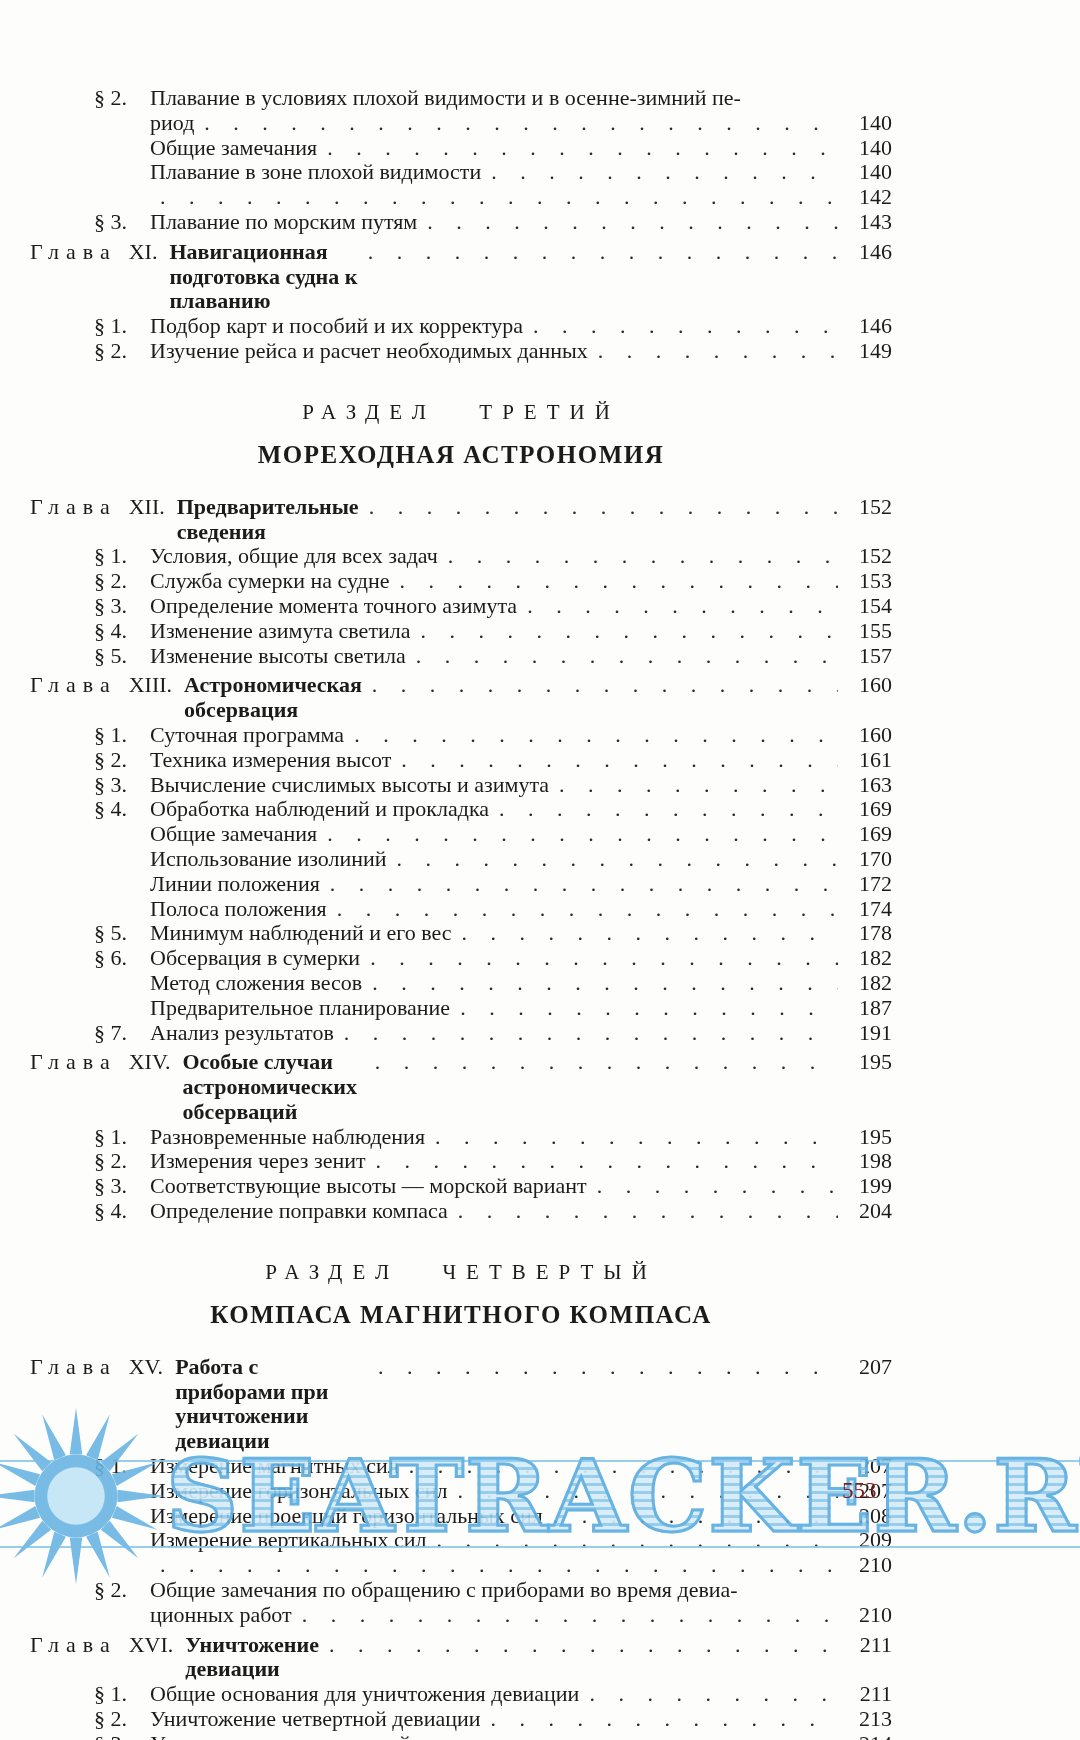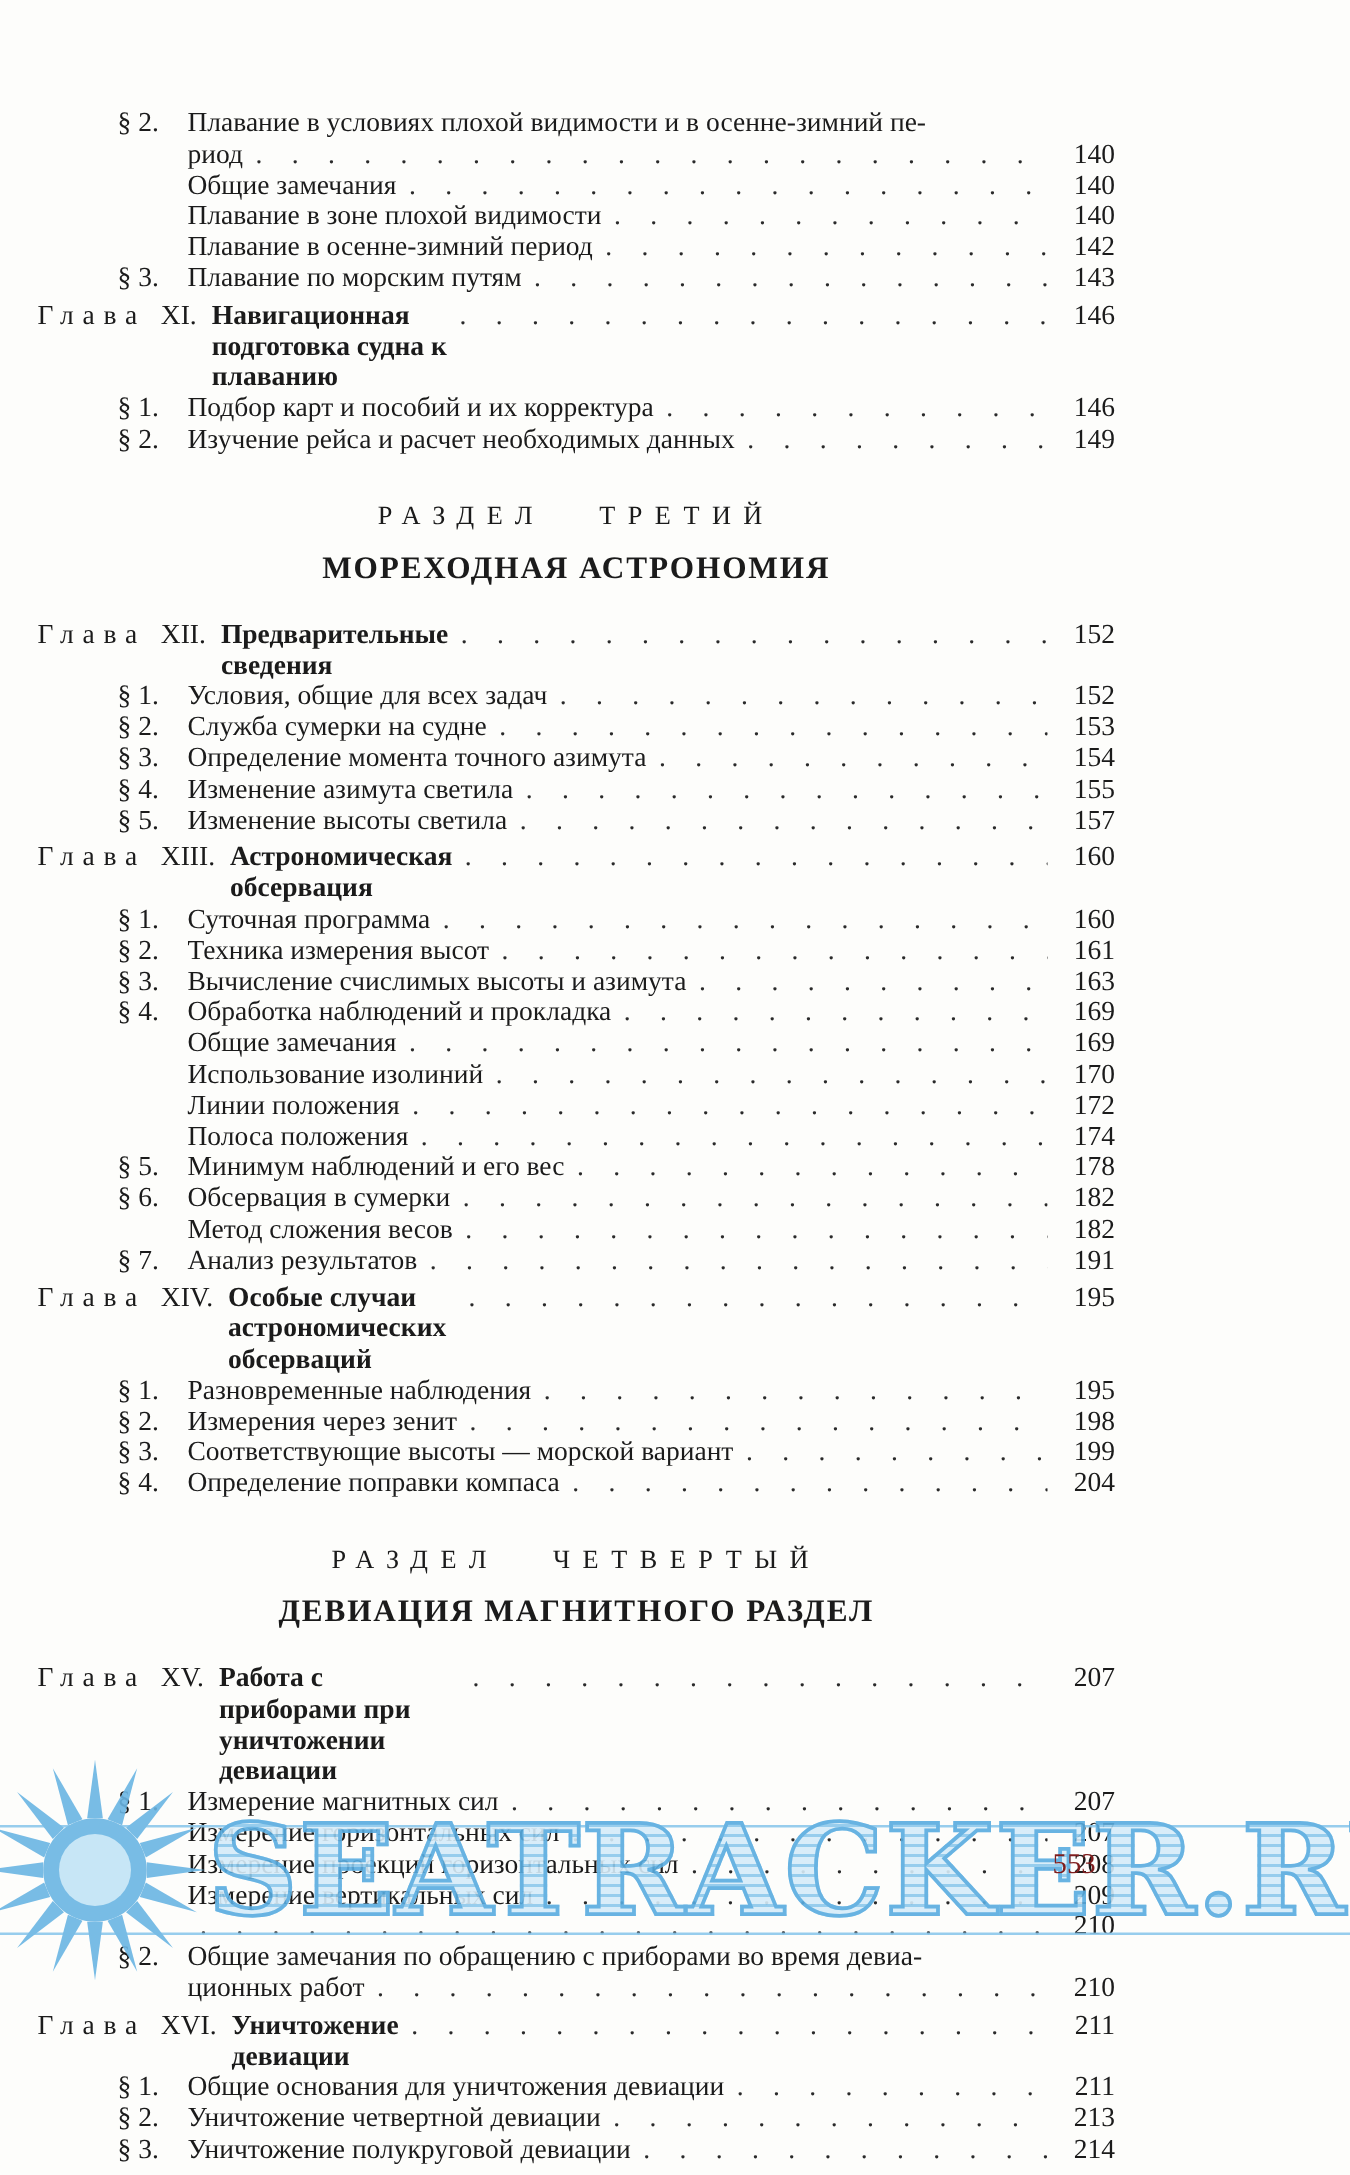--- a/index.html
+++ b/index.html
@@ -93,21 +93,20 @@
       </div>
       <div class="row sub">
         <div class="line">
           <span class="title">Плавание в зоне плохой видимости</span>
           <span class="leader"></span>
           <span class="pg">140</span>
         </div>
       </div>
       <div class="row sub">
         <div class="line">
-          <span class="title">Плавание в осенне-зимний период</span>
           <span class="leader"></span>
           <span class="pg">142</span>
         </div>
       </div>
       <div class="row section">
         <div class="line">
           <span class="mark">§ 3.</span>
           <span class="title">Плавание по морским путям</span>
           <span class="leader"></span>
           <span class="pg">143</span>
@@ -274,20 +273,27 @@
           <span class="pg">182</span>
         </div>
       </div>
       <div class="row sub">
         <div class="line">
           <span class="title">Метод сложения весов</span>
           <span class="leader"></span>
           <span class="pg">182</span>
         </div>
       </div>
+      <div class="row sub">
+        <div class="line">
+          <span class="title">Предварительное планирование</span>
+          <span class="leader"></span>
+          <span class="pg">187</span>
+        </div>
+      </div>
       <div class="row section">
         <div class="line">
           <span class="mark">§ 7.</span>
           <span class="title">Анализ результатов</span>
           <span class="leader"></span>
           <span class="pg">191</span>
         </div>
       </div>
       <div class="row chapter">
         <div class="line">
@@ -324,21 +330,21 @@
       </div>
       <div class="row section">
         <div class="line">
           <span class="mark">§ 4.</span>
           <span class="title">Определение поправки компаса</span>
           <span class="leader"></span>
           <span class="pg">204</span>
         </div>
       </div>
       <div class="row part-heading">РАЗДЕЛ ЧЕТВЕРТЫЙ</div>
-      <div class="row part-title">ДЕВИАЦИЯ МАГНИТНОГО РАЗДЕЛ</div>
+      <div class="row part-title">КОМПАСА МАГНИТНОГО КОМПАСА</div>
       <div class="row chapter">
         <div class="line">
           <span class="glava">Глава</span>
           <span class="num">XV.</span>
           <span class="btitle">Работа с приборами при уничтожении девиации</span>
           <span class="leader"></span>
           <span class="pg">207</span>
         </div>
       </div>
       <div class="row section">

